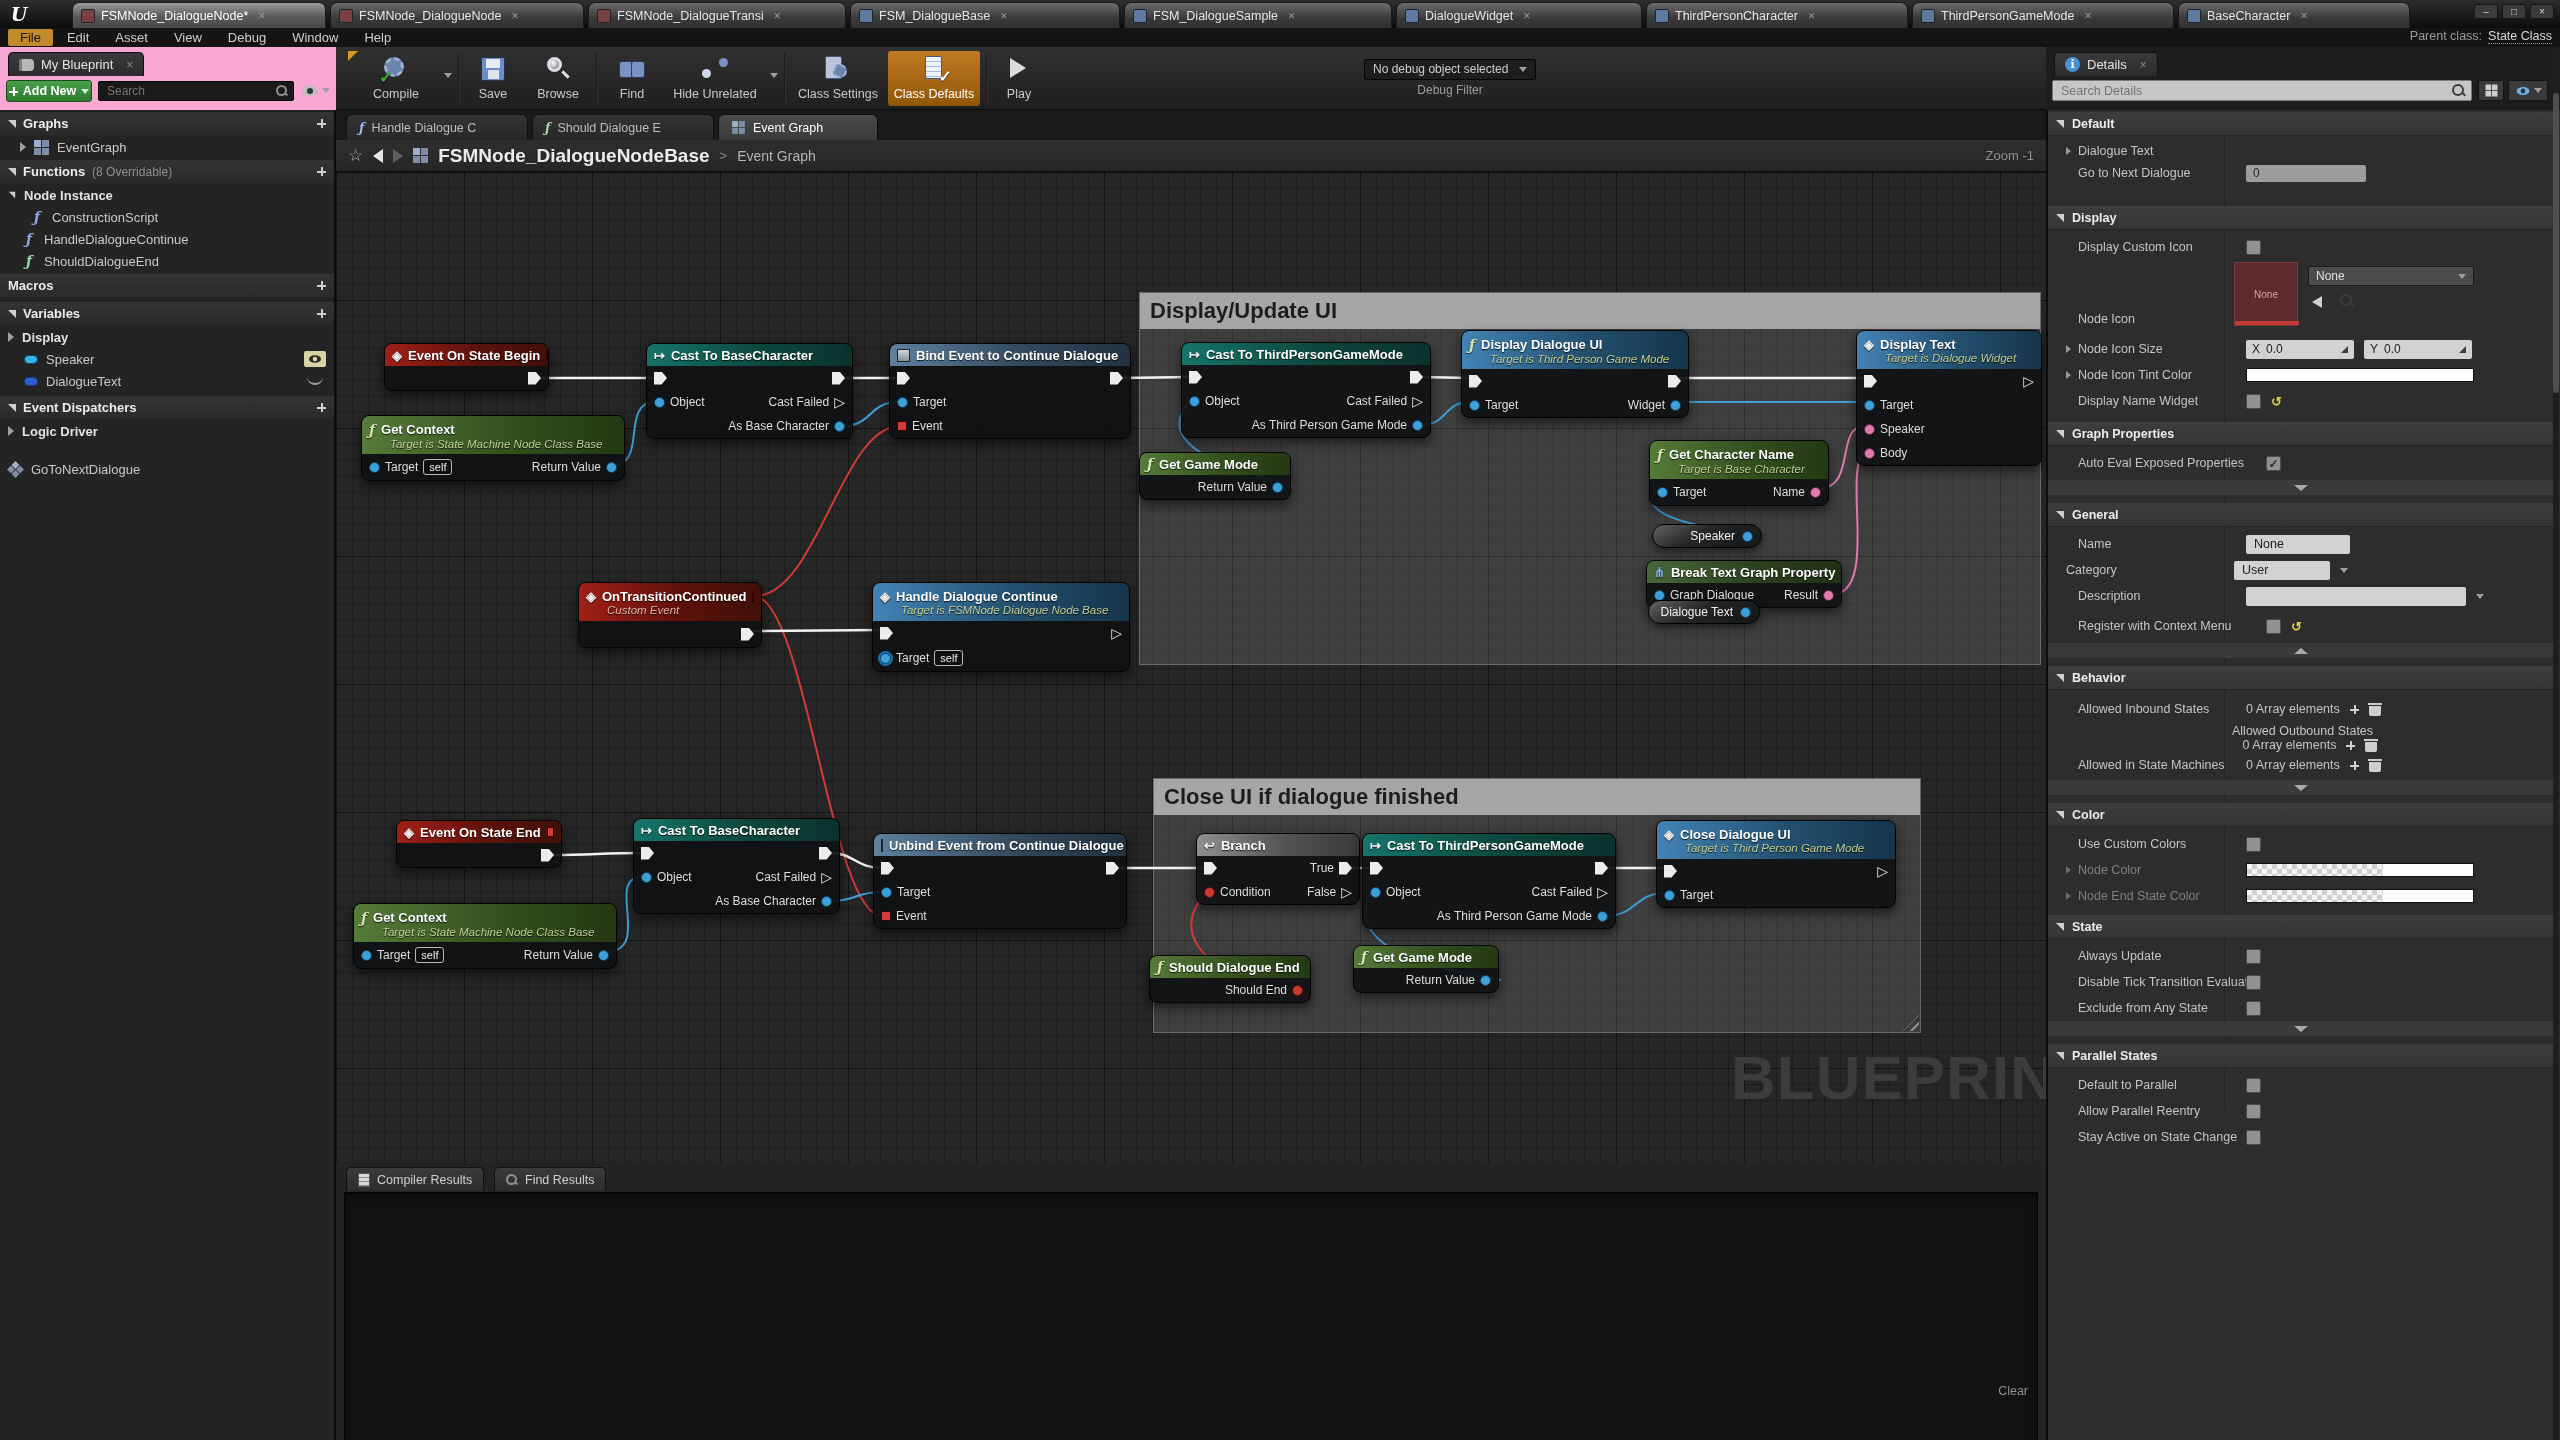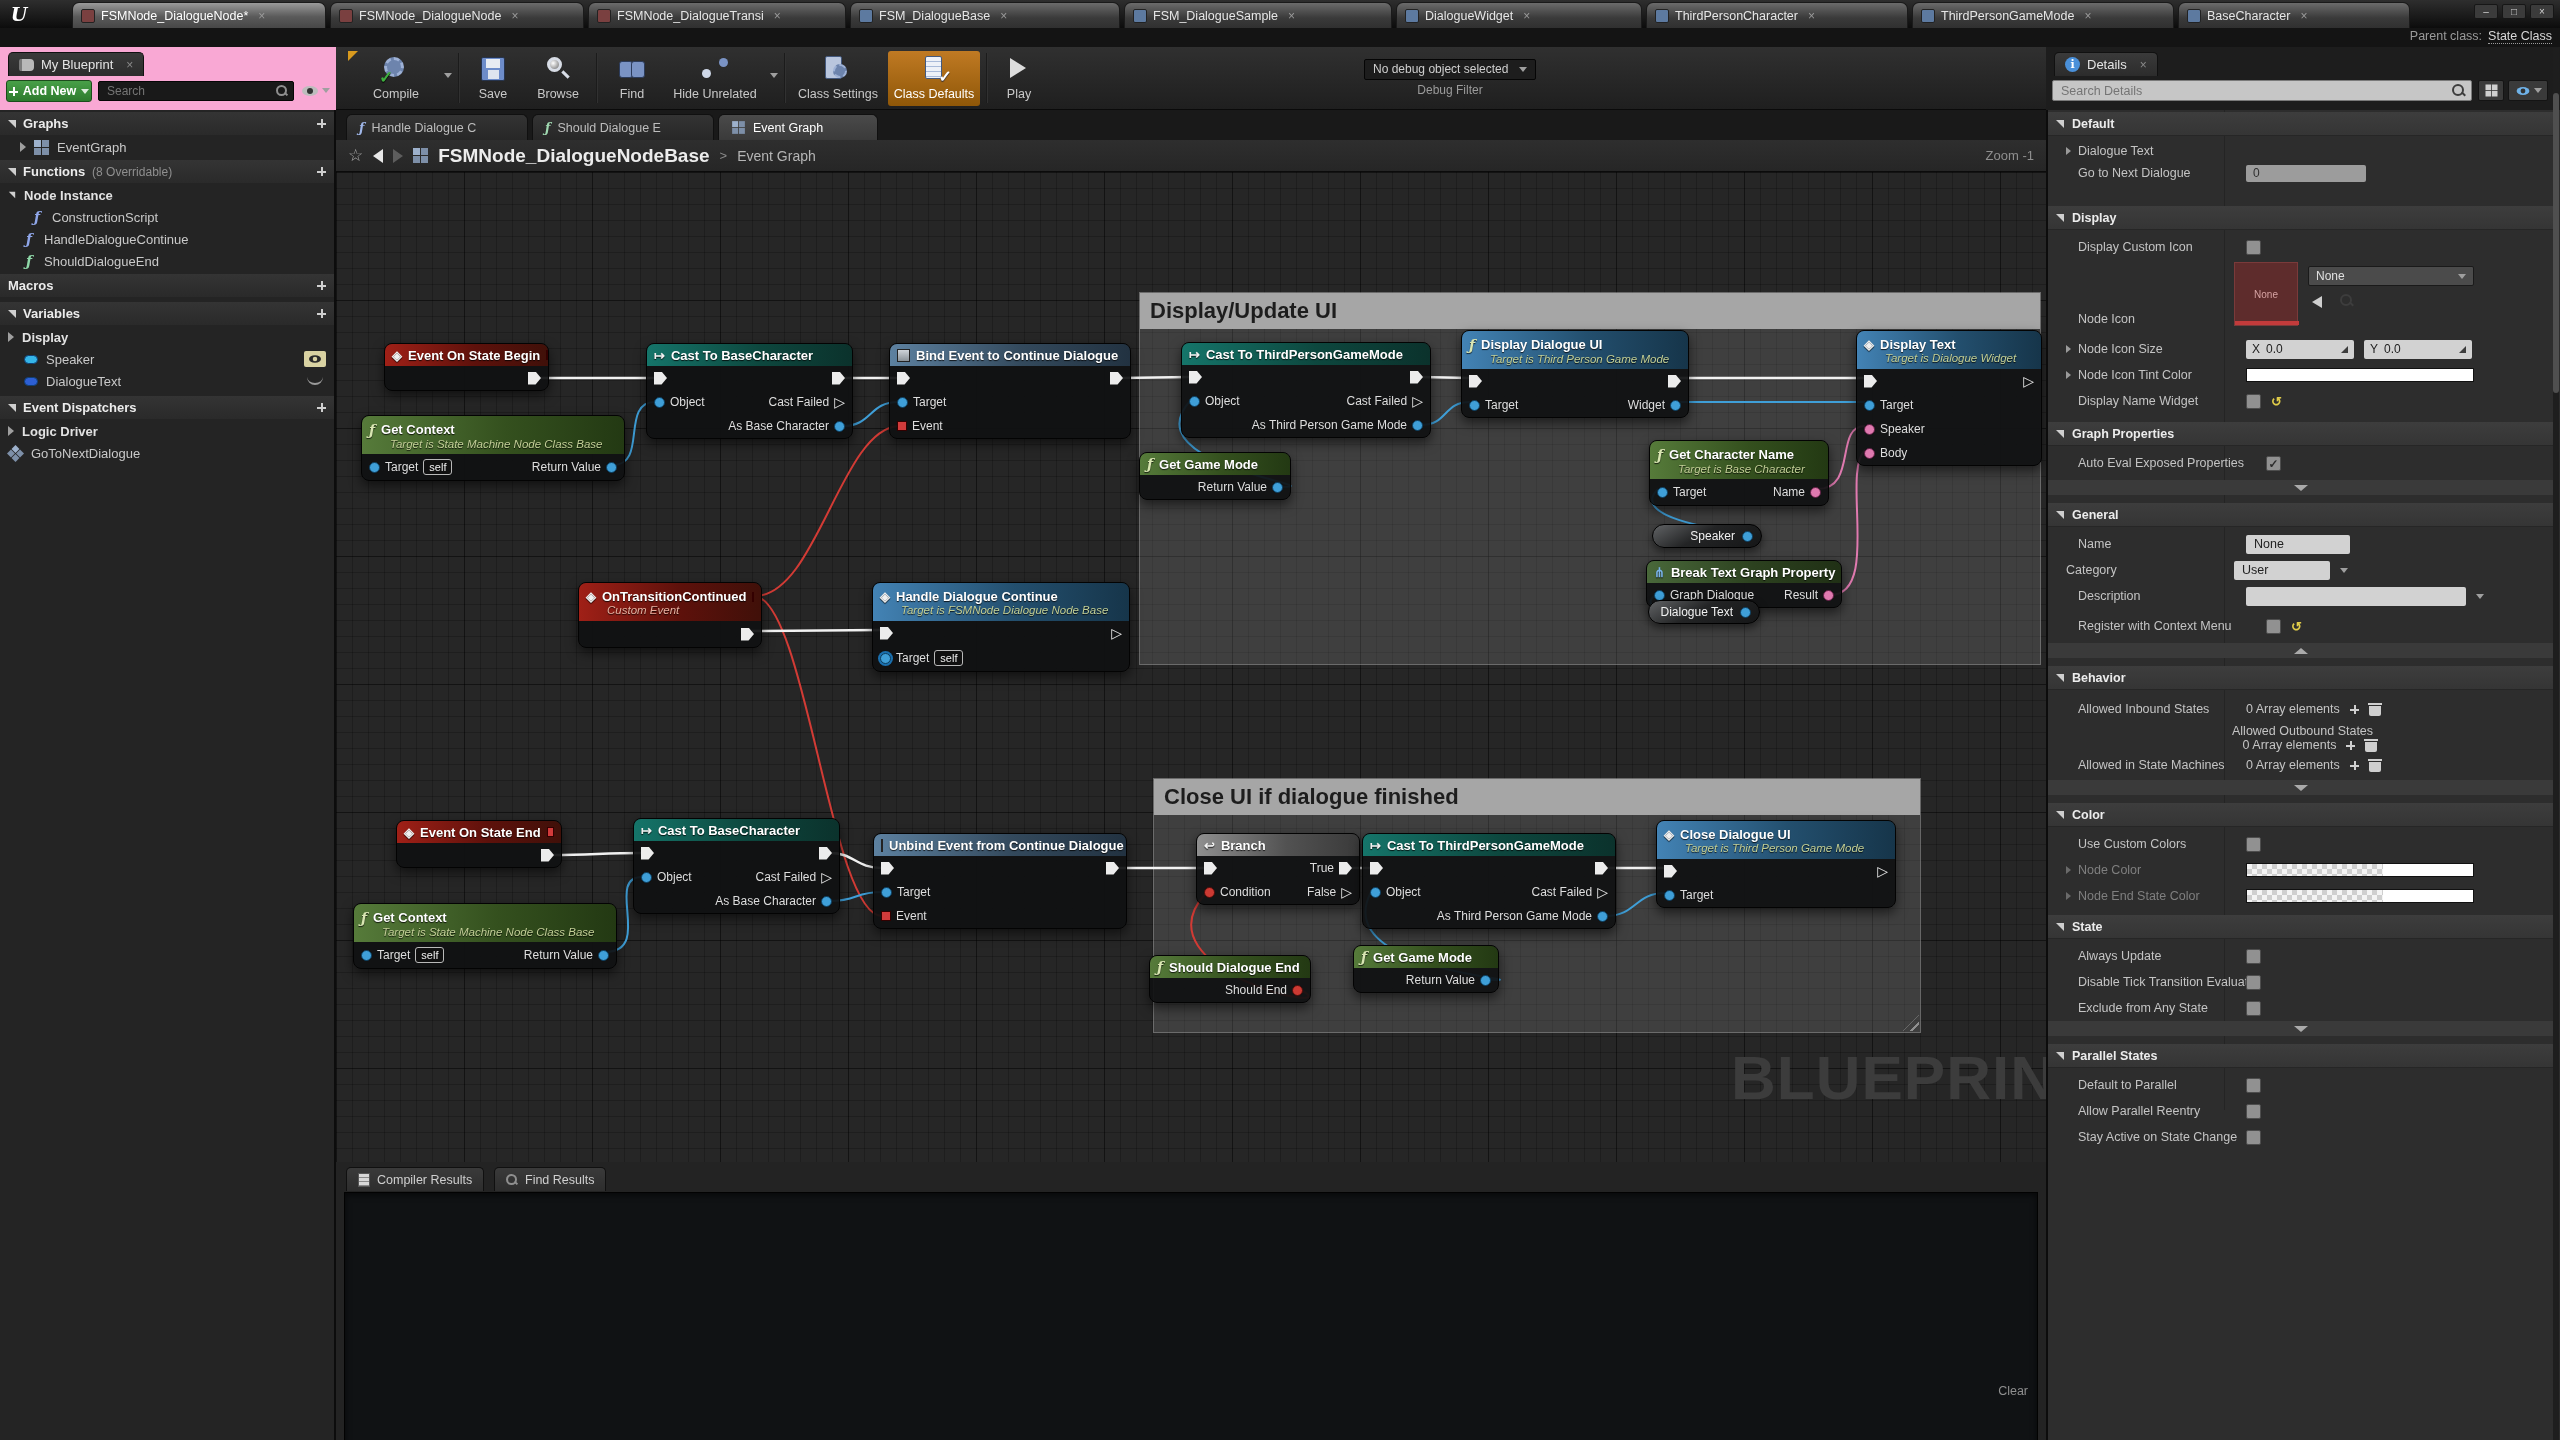--- a/index.html
+++ b/index.html
@@ -218,20 +218,29 @@
     <div class="wtab" style="left:2178px;width:232px;">
         <span class="ticon"></span>
         <span>BaseCharacter</span>
         <span class="tclose">×</span>
       </div>
     <div class="winbtn" style="right:62px;"><span>–</span></div>
     <div class="winbtn" style="right:34px;"><span>□</span></div>
     <div class="winbtn" style="right:6px;"><span>×</span></div>
   </div>
 
+  <div id="menubar">
+    <span class="menuitem active">File</span>
+    <span class="menuitem">Edit</span>
+    <span class="menuitem">Asset</span>
+    <span class="menuitem">View</span>
+    <span class="menuitem">Debug</span>
+    <span class="menuitem">Window</span>
+    <span class="menuitem">Help</span>
+  </div>
   <div id="parentclass"><span>Parent class:</span><b>State Class</b></div>
 
   <div id="toolbar">
     <div class="warncorner" style="left:12px;top:4px;position:absolute;"></div>
     <div class="tbtn" style="left:14px;width:92px;">
       <span class="ic">
           <span class="gear"></span>
           <span class="checkoverlay">✓</span>
         </span>
       <span>Compile</span>
@@ -375,21 +384,21 @@
       </div>
     <div class="sbheader" style="top:286px;">
         <span class="secmark"></span>
         <span>Event Dispatchers</span>
         <span class="plus gray"></span>
       </div>
     <div class="sbrow" style="top:310px;font-weight:bold;color:#e2e2e2;">
         <span class="tri-closed"></span>
         <span>Logic Driver</span>
       </div>
-    <div class="sbrow" style="top:332px;">
+    <div class="sbrow" style="top:348px;">
         <span class="gridicon" style="transform:rotate(45deg) scale(.8);">
           <i></i>
           <i></i>
           <i></i>
           <i></i>
         </span>
         <span>GoToNextDialogue</span>
       </div>
   </div>
 

